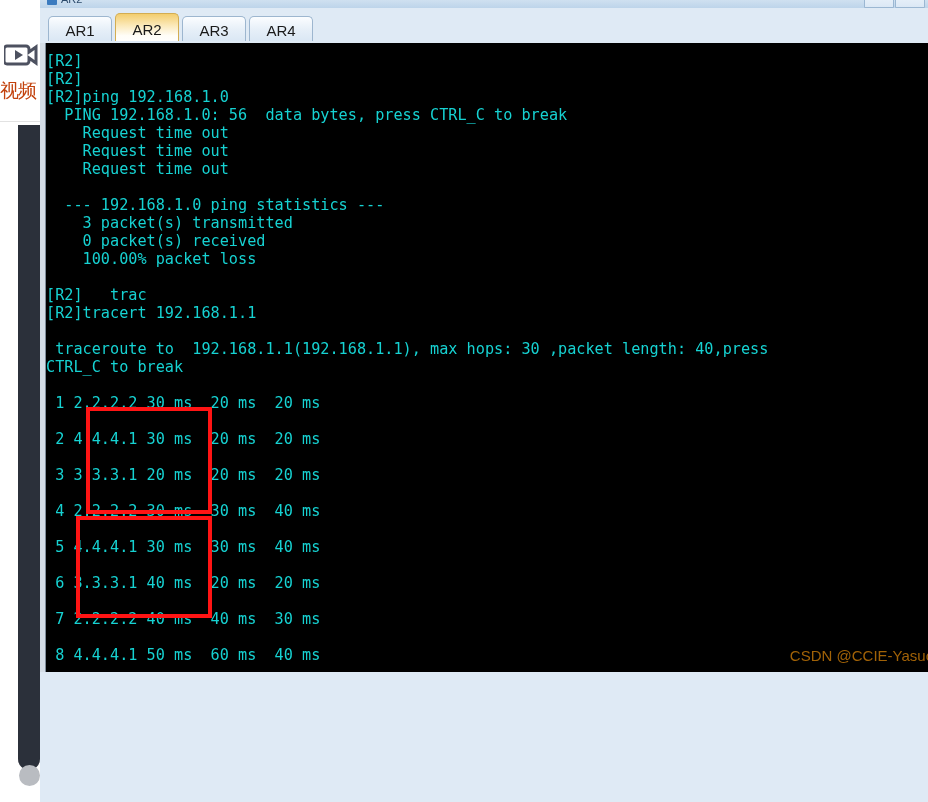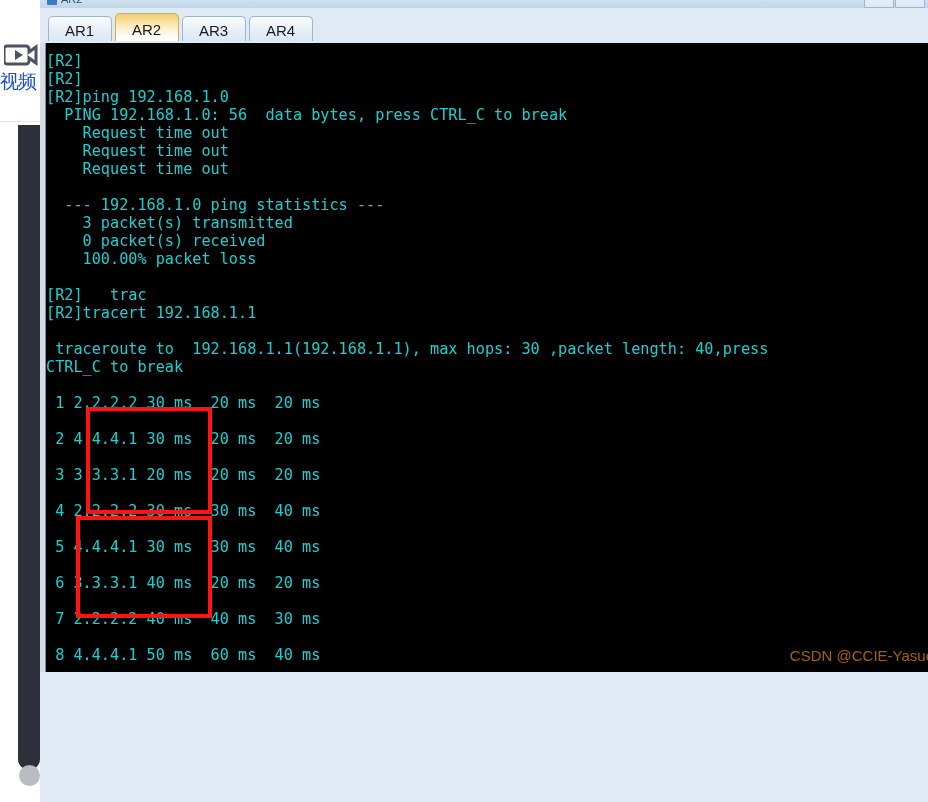--- a/index.html
+++ b/index.html
@@ -31,25 +31,25 @@
     background: #ffffff;
     border-bottom: 1px solid #e2e2e2;
   }
   #video-icon {
     position: absolute;
     left: 4px; top: 6px;
     width: 34px; height: 26px;
   }
   #video-label {
     position: absolute;
-    left: 0; top: 34px;
+    left: 0; top: 43px;
     width: 40px;
     font-family: "DejaVu Sans", sans-serif;
     font-size: 19px;
-    color: #1d4ed8;
+    color: #c2410c;
     line-height: 22px;
     letter-spacing: -1px;
   }
   #left-dark-panel {
     position: absolute;
     left: 18px; top: 125px;
     width: 22px; height: 645px;
     background: #2b303a;
     border-radius: 0 0 11px 11px;
   }
@@ -117,21 +117,21 @@
     align-items: flex-end;
     gap: 3px;
     height: 32px;
   }
   .tab {
     height: 28px;
     min-width: 64px;
     padding: 0 16px;
     display: flex;
     align-items: center;
-    justify-content: flex-start;
+    justify-content: center;
     font-size: 15px;
     color: #1a1a1a;
     background: linear-gradient(to bottom, #fbfdff 0%, #e6eff8 48%, #d7e5f3 100%);
     border: 1px solid #9db6cf;
     border-bottom: none;
     border-radius: 5px 5px 0 0;
     box-sizing: border-box;
     cursor: default;
   }
   .tab.active {

